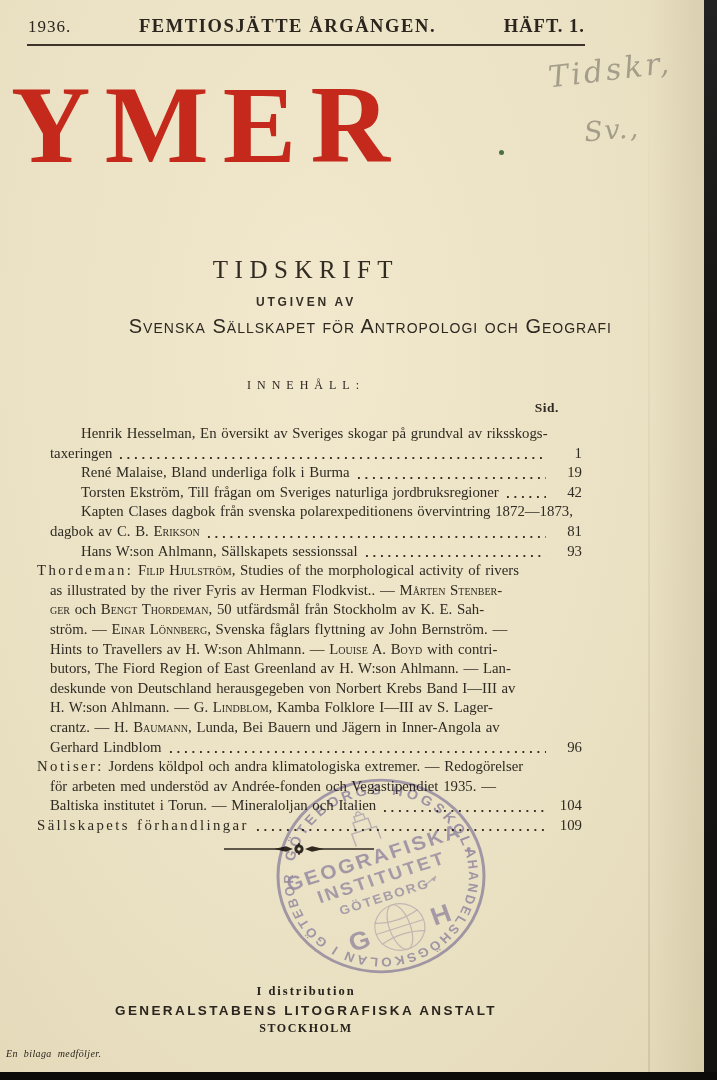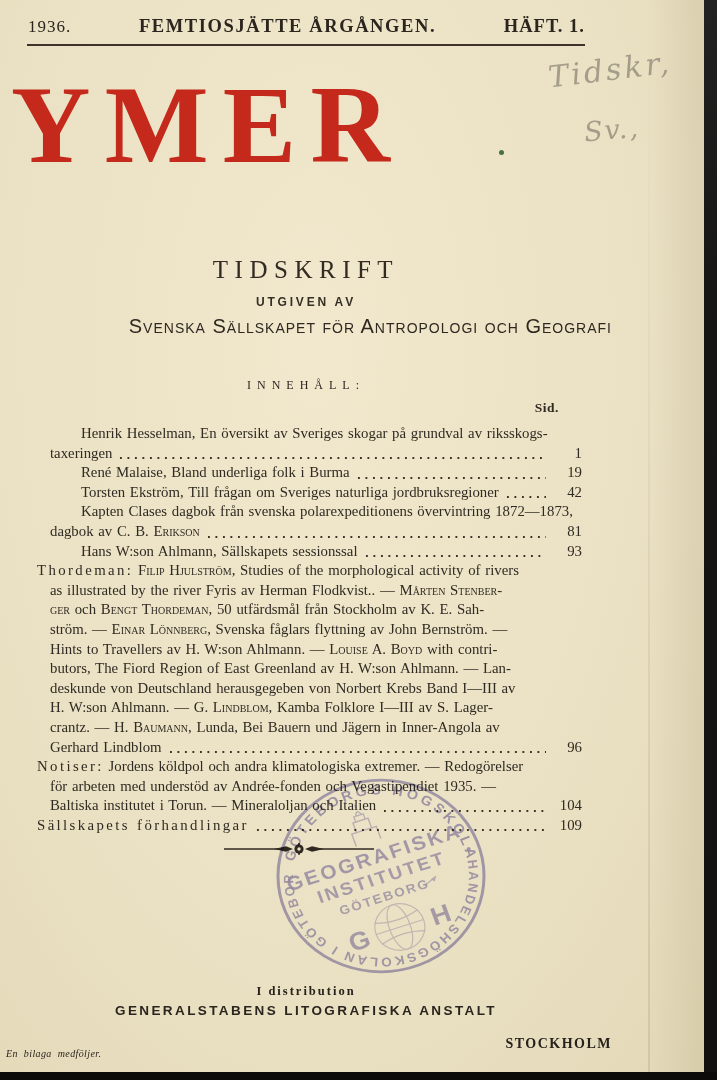--- a/index.html
+++ b/index.html
@@ -64,21 +64,21 @@
   .orn{position:absolute;left:224px;top:842px;width:150px;height:14px;}
   
   .stamp{position:absolute;left:264px;top:768px;width:234px;height:216px;
         mix-blend-mode:multiply;opacity:.8;pointer-events:none;}
   .stamp text{font-family:"Liberation Sans",sans-serif;fill:#8279bd;}
   
   .footer{position:absolute;left:0;top:984px;width:612px;text-align:center;color:#27221b;}
   .dist{font-size:12.5px;font-weight:bold;letter-spacing:2px;}
   .printer{font-family:"Liberation Sans",sans-serif;font-size:13.5px;font-weight:bold;
         letter-spacing:2.4px;margin-top:4px;color:#2a251e;}
-  .city{font-size:14px;font-weight:bold;letter-spacing:1.5px;margin-top:18px;text-align:right;}
+  .city{font-size:12px;font-weight:bold;letter-spacing:1.5px;margin-top:3px;}
   .note{position:absolute;left:6px;top:1048px;font-style:italic;font-size:10px;
         letter-spacing:.4px;word-spacing:3px;color:#2b261f;}
   
   .edge-b{position:absolute;left:0;top:1072px;width:717px;height:8px;background:#0c0b0a;}
   .edge-r{position:absolute;left:704px;top:0;width:13px;height:1080px;
         background:linear-gradient(180deg,#222 0%,#161514 30%,#121110 100%);}
 </style>
 </head>
 <body>
 

